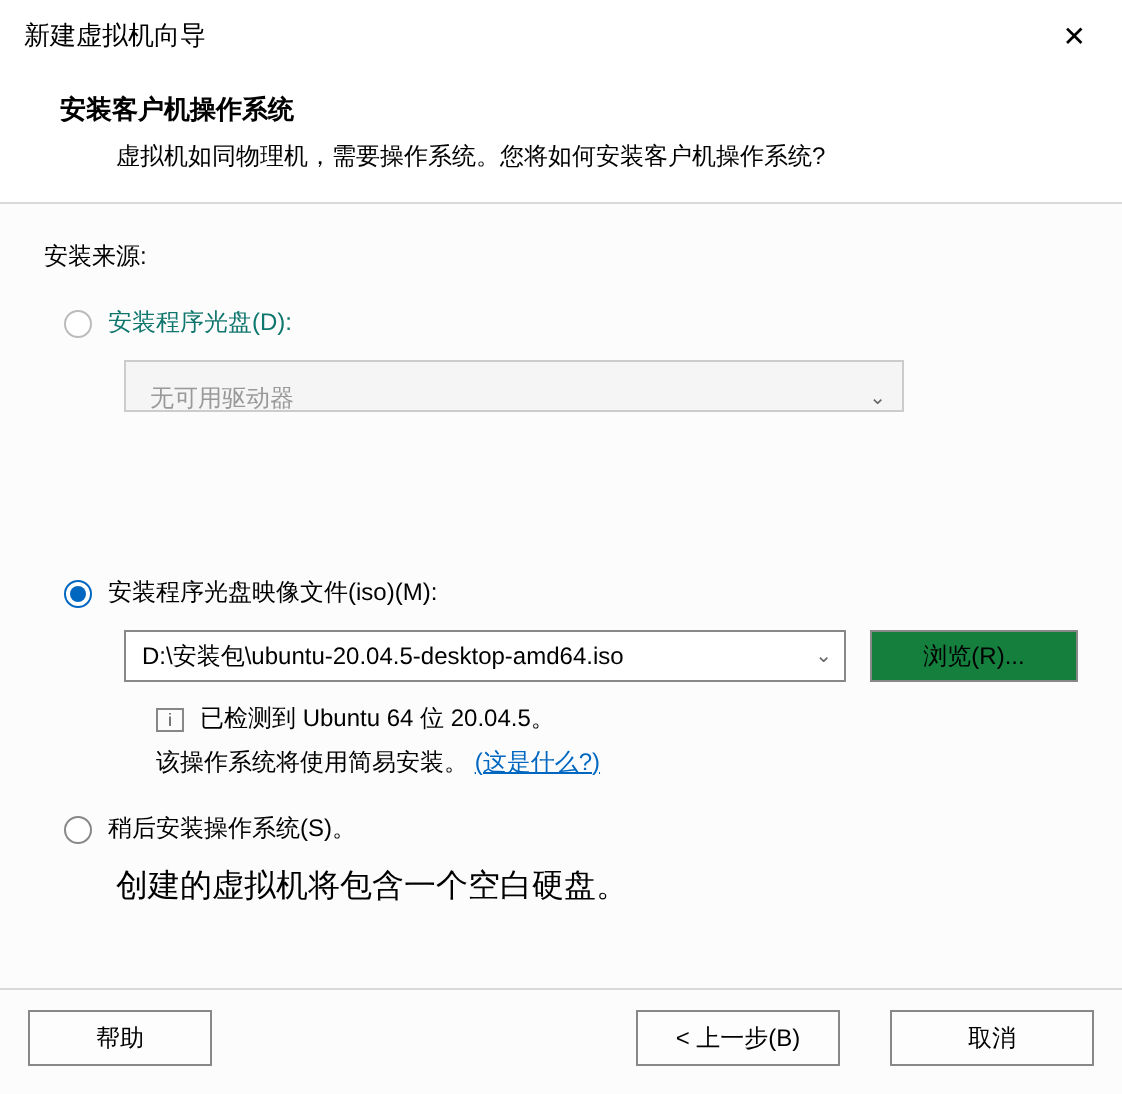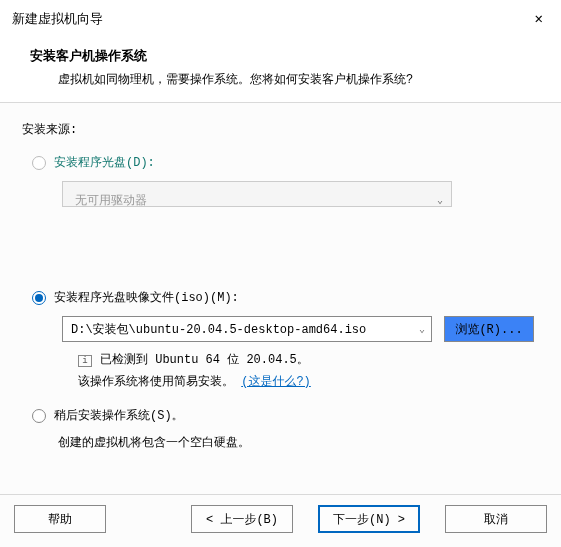--- a/index.html
+++ b/index.html
@@ -1,15 +1,15 @@
 <!DOCTYPE html>
 <html><head>
   <meta charset="utf-8">
   <style>
-    * { box-sizing: border-box; margin: 0; padding: 0; font-family: Liberation Mono, monospace; }
+    * { box-sizing: border-box; margin: 0; padding: 0; }
     body {
       font-family: "Microsoft YaHei", "Segoe UI", sans-serif;
       font-size: 12px;
       background: #fff;
       width: 561px;
       height: 547px;
       display: flex;
       flex-direction: column;
       color: #000;
     }
@@ -113,24 +113,24 @@
       border: 1px solid #888;
       background: #fff;
       display: flex;
       align-items: center;
       justify-content: space-between;
       padding: 0 6px 0 8px;
       font-size: 12px;
       max-width: 370px;
     }
     .browse-btn {
-      width: 90px;
+      width: 104px;
       height: 26px;
       border: 1px solid #888;
-      background: #3b82f6;
+      background: #15803d;
       font-size: 12px;
       cursor: pointer;
       display: flex;
       align-items: center;
       justify-content: center;
     }
     .detect-block {
       margin: 6px 0 14px 56px;
       font-size: 12px;
       line-height: 1.8;
@@ -141,21 +141,21 @@
       border: 1px solid #888;
       display: inline-flex;
       align-items: center;
       justify-content: center;
       font-size: 9px;
       color: #555;
     }
     .link { color: #0067c0; text-decoration: underline; cursor: pointer; }
     .later-desc {
       margin: 6px 0 10px 36px;
-      font-size: 12px;
+      font-size: 16px;
     }
     .footer {
       border-top: 1px solid #d9d9d9;
       padding: 10px 14px 14px 14px;
       display: flex;
       gap: 25px;
       align-items: flex-end;
       background: #fcfcfc;
     }
     .footer .help {
@@ -241,19 +241,16 @@
 </div>
 
 <div class="footer">
   <div class="btn help">
     <span>帮助</span>
   </div>
   <div class="spacer-f"></div>
   <div class="btn">
     <span>&lt; 上一步(B)</span>
   </div>
-  <div class="btn primary">
-    <span>下一步(N) &gt;</span>
-  </div>
   <div class="btn">
     <span>取消</span>
   </div>
 </div>
 
 </body></html>

